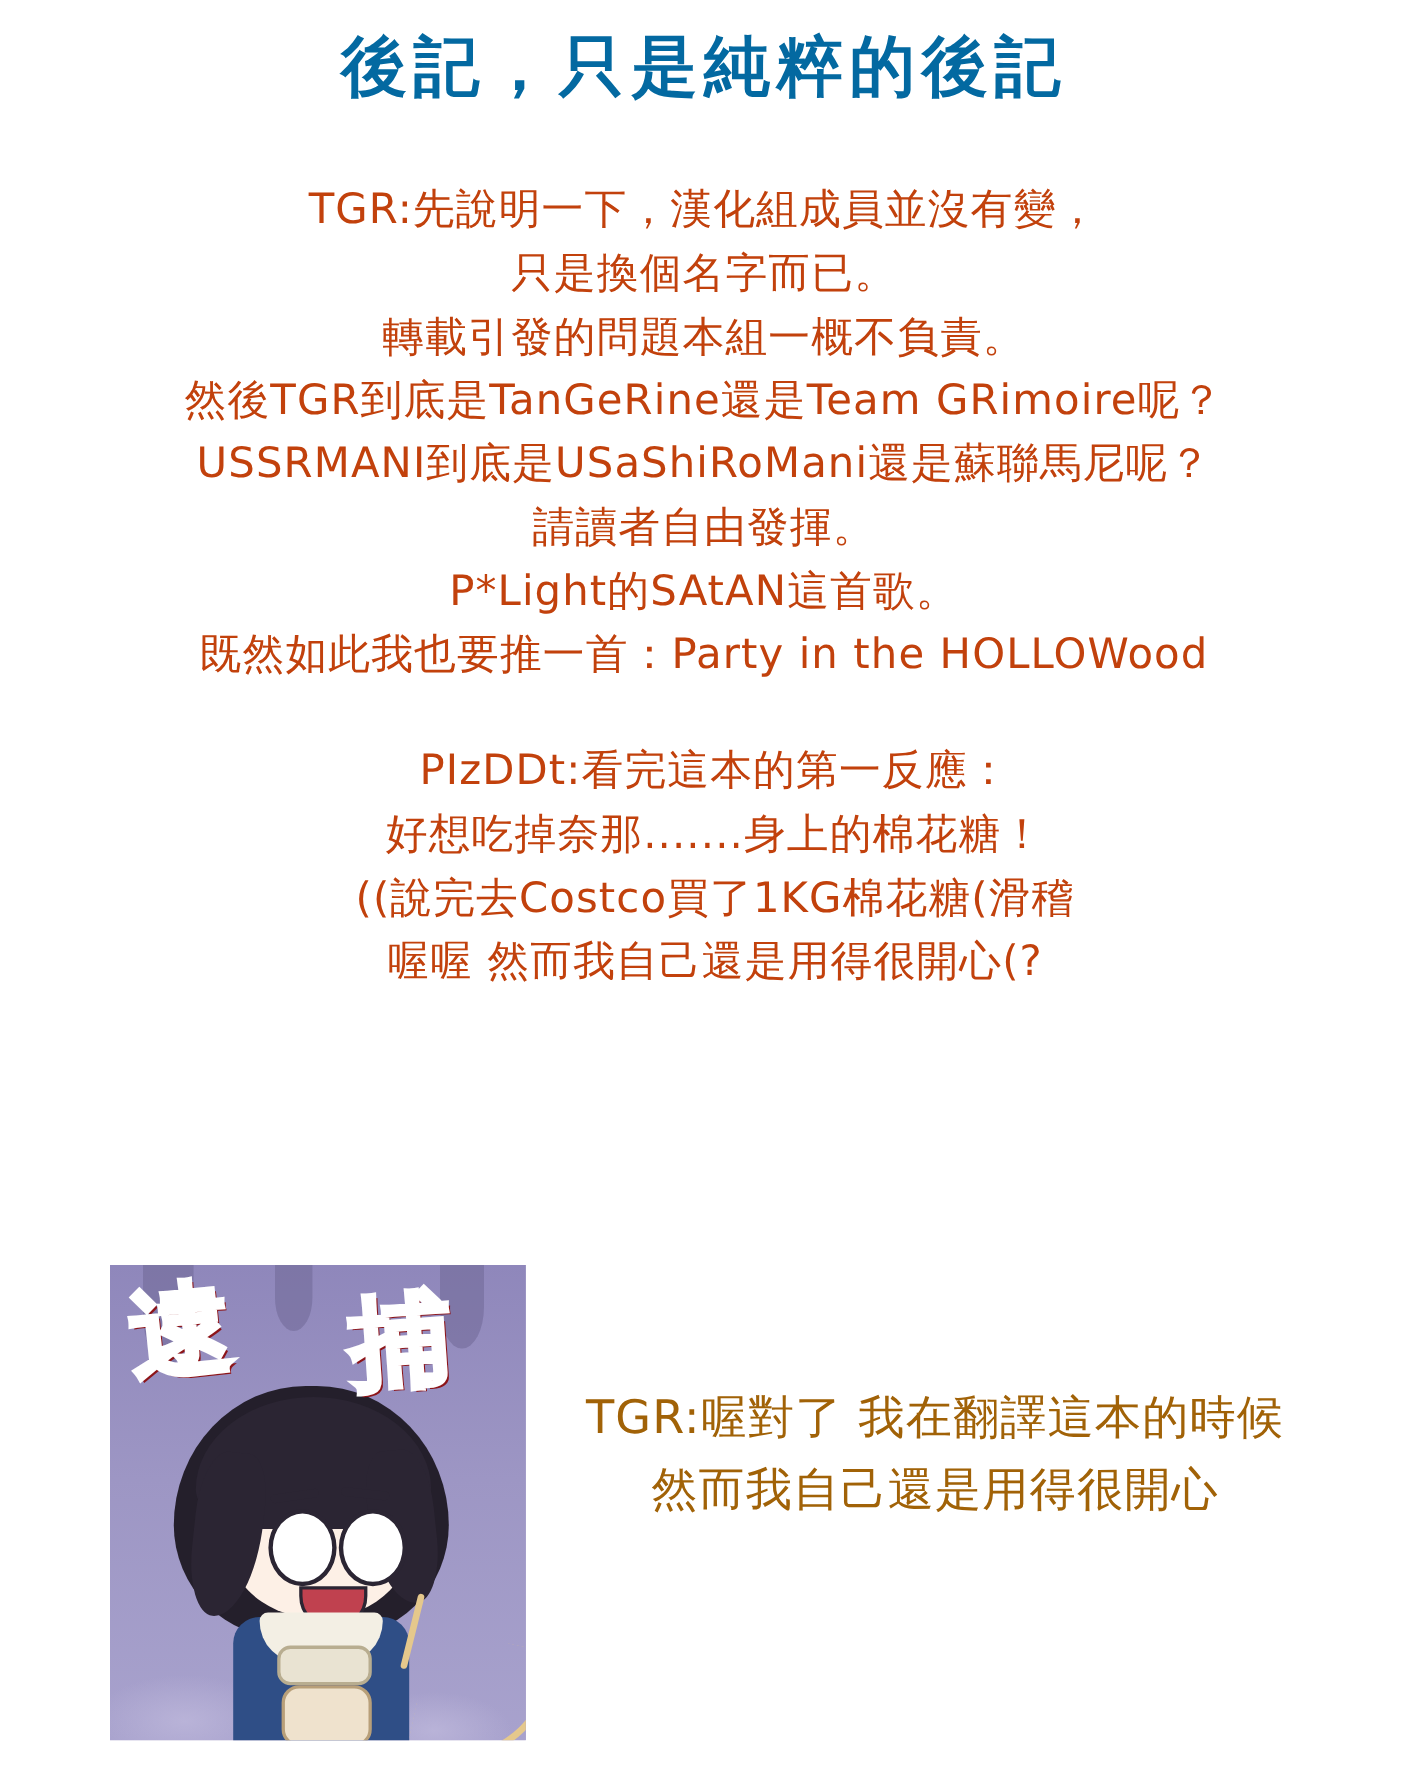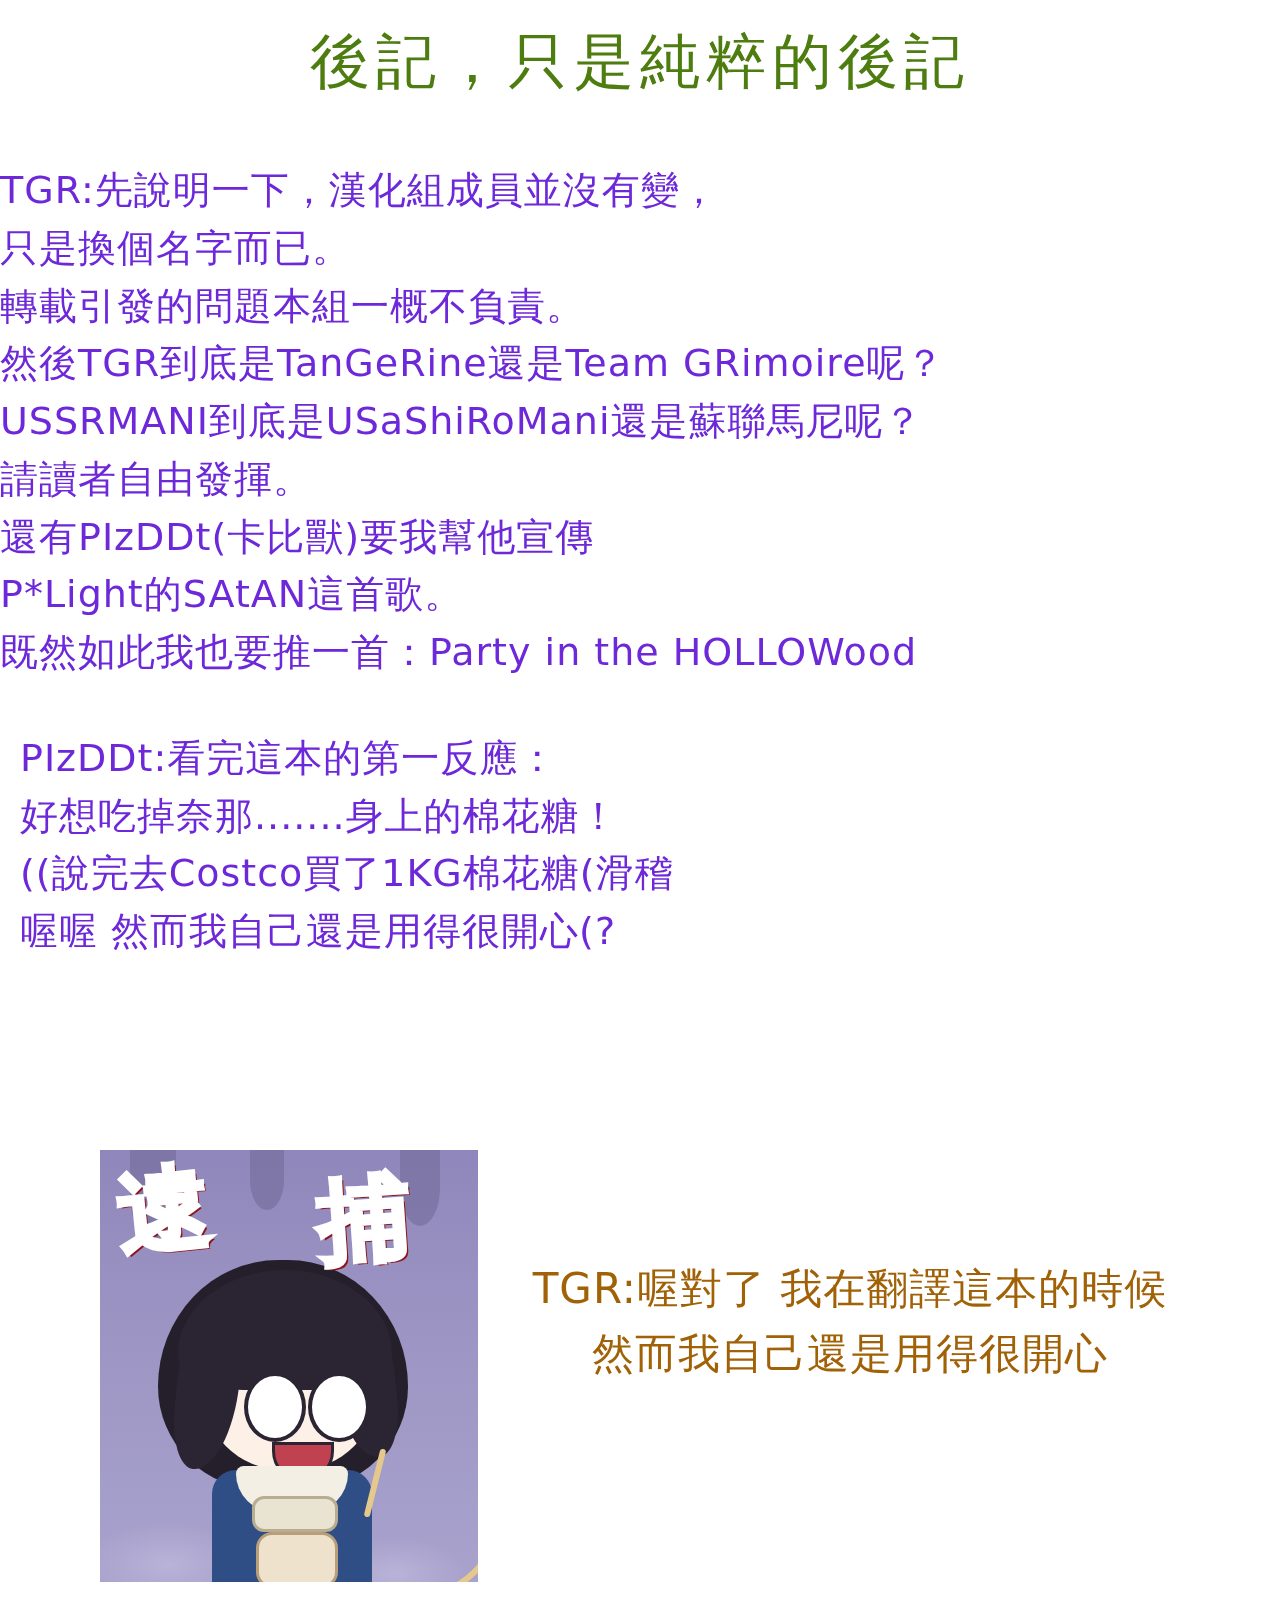--- a/index.html
+++ b/index.html
@@ -21,31 +21,32 @@
     width: 1280px;
     height: 1624px;
     box-sizing: border-box;
   }
 
   .title {
     text-align: center;
     font-size: 60px;
     line-height: 1.1;
     letter-spacing: 6px;
-    font-weight: 400;
+    font-weight: 700;
     margin: 28px 0 0 0;
-    color: #4d7c0f;
+    color: #0369a1;
     font-family: "DejaVu Sans", sans-serif;
   }
 
   .block {
+    text-align: center;
     font-size: 38px;
     line-height: 1.52;
     letter-spacing: 1px;
-    color: #6d28d9;
+    color: #c2410c;
   }
 
   .block-main {
     margin-top: 68px;
   }
 
   .block-second {
     margin-top: 48px;
     margin-left: 20px;
   }
@@ -180,21 +181,20 @@
 
   <h1 class="title">後記，只是純粹的後記</h1>
 
   <div class="block block-main">
     <div class="line">TGR:先說明一下，漢化組成員並沒有變，</div>
     <div class="line">只是換個名字而已。</div>
     <div class="line">轉載引發的問題本組一概不負責。</div>
     <div class="line">然後TGR到底是TanGeRine還是Team GRimoire呢？</div>
     <div class="line">USSRMANI到底是USaShiRoMani還是蘇聯馬尼呢？</div>
     <div class="line">請讀者自由發揮。</div>
-    <div class="line">還有PIzDDt(卡比獸)要我幫他宣傳</div>
     <div class="line">P*Light的SAtAN這首歌。</div>
     <div class="line">既然如此我也要推一首：Party in the HOLLOWood</div>
   </div>
 
   <div class="block block-second">
     <div class="line">PIzDDt:看完這本的第一反應：</div>
     <div class="line">好想吃掉奈那.......身上的棉花糖！</div>
     <div class="line">((說完去Costco買了1KG棉花糖(滑稽</div>
     <div class="line">喔喔 然而我自己還是用得很開心(?</div>
   </div>

